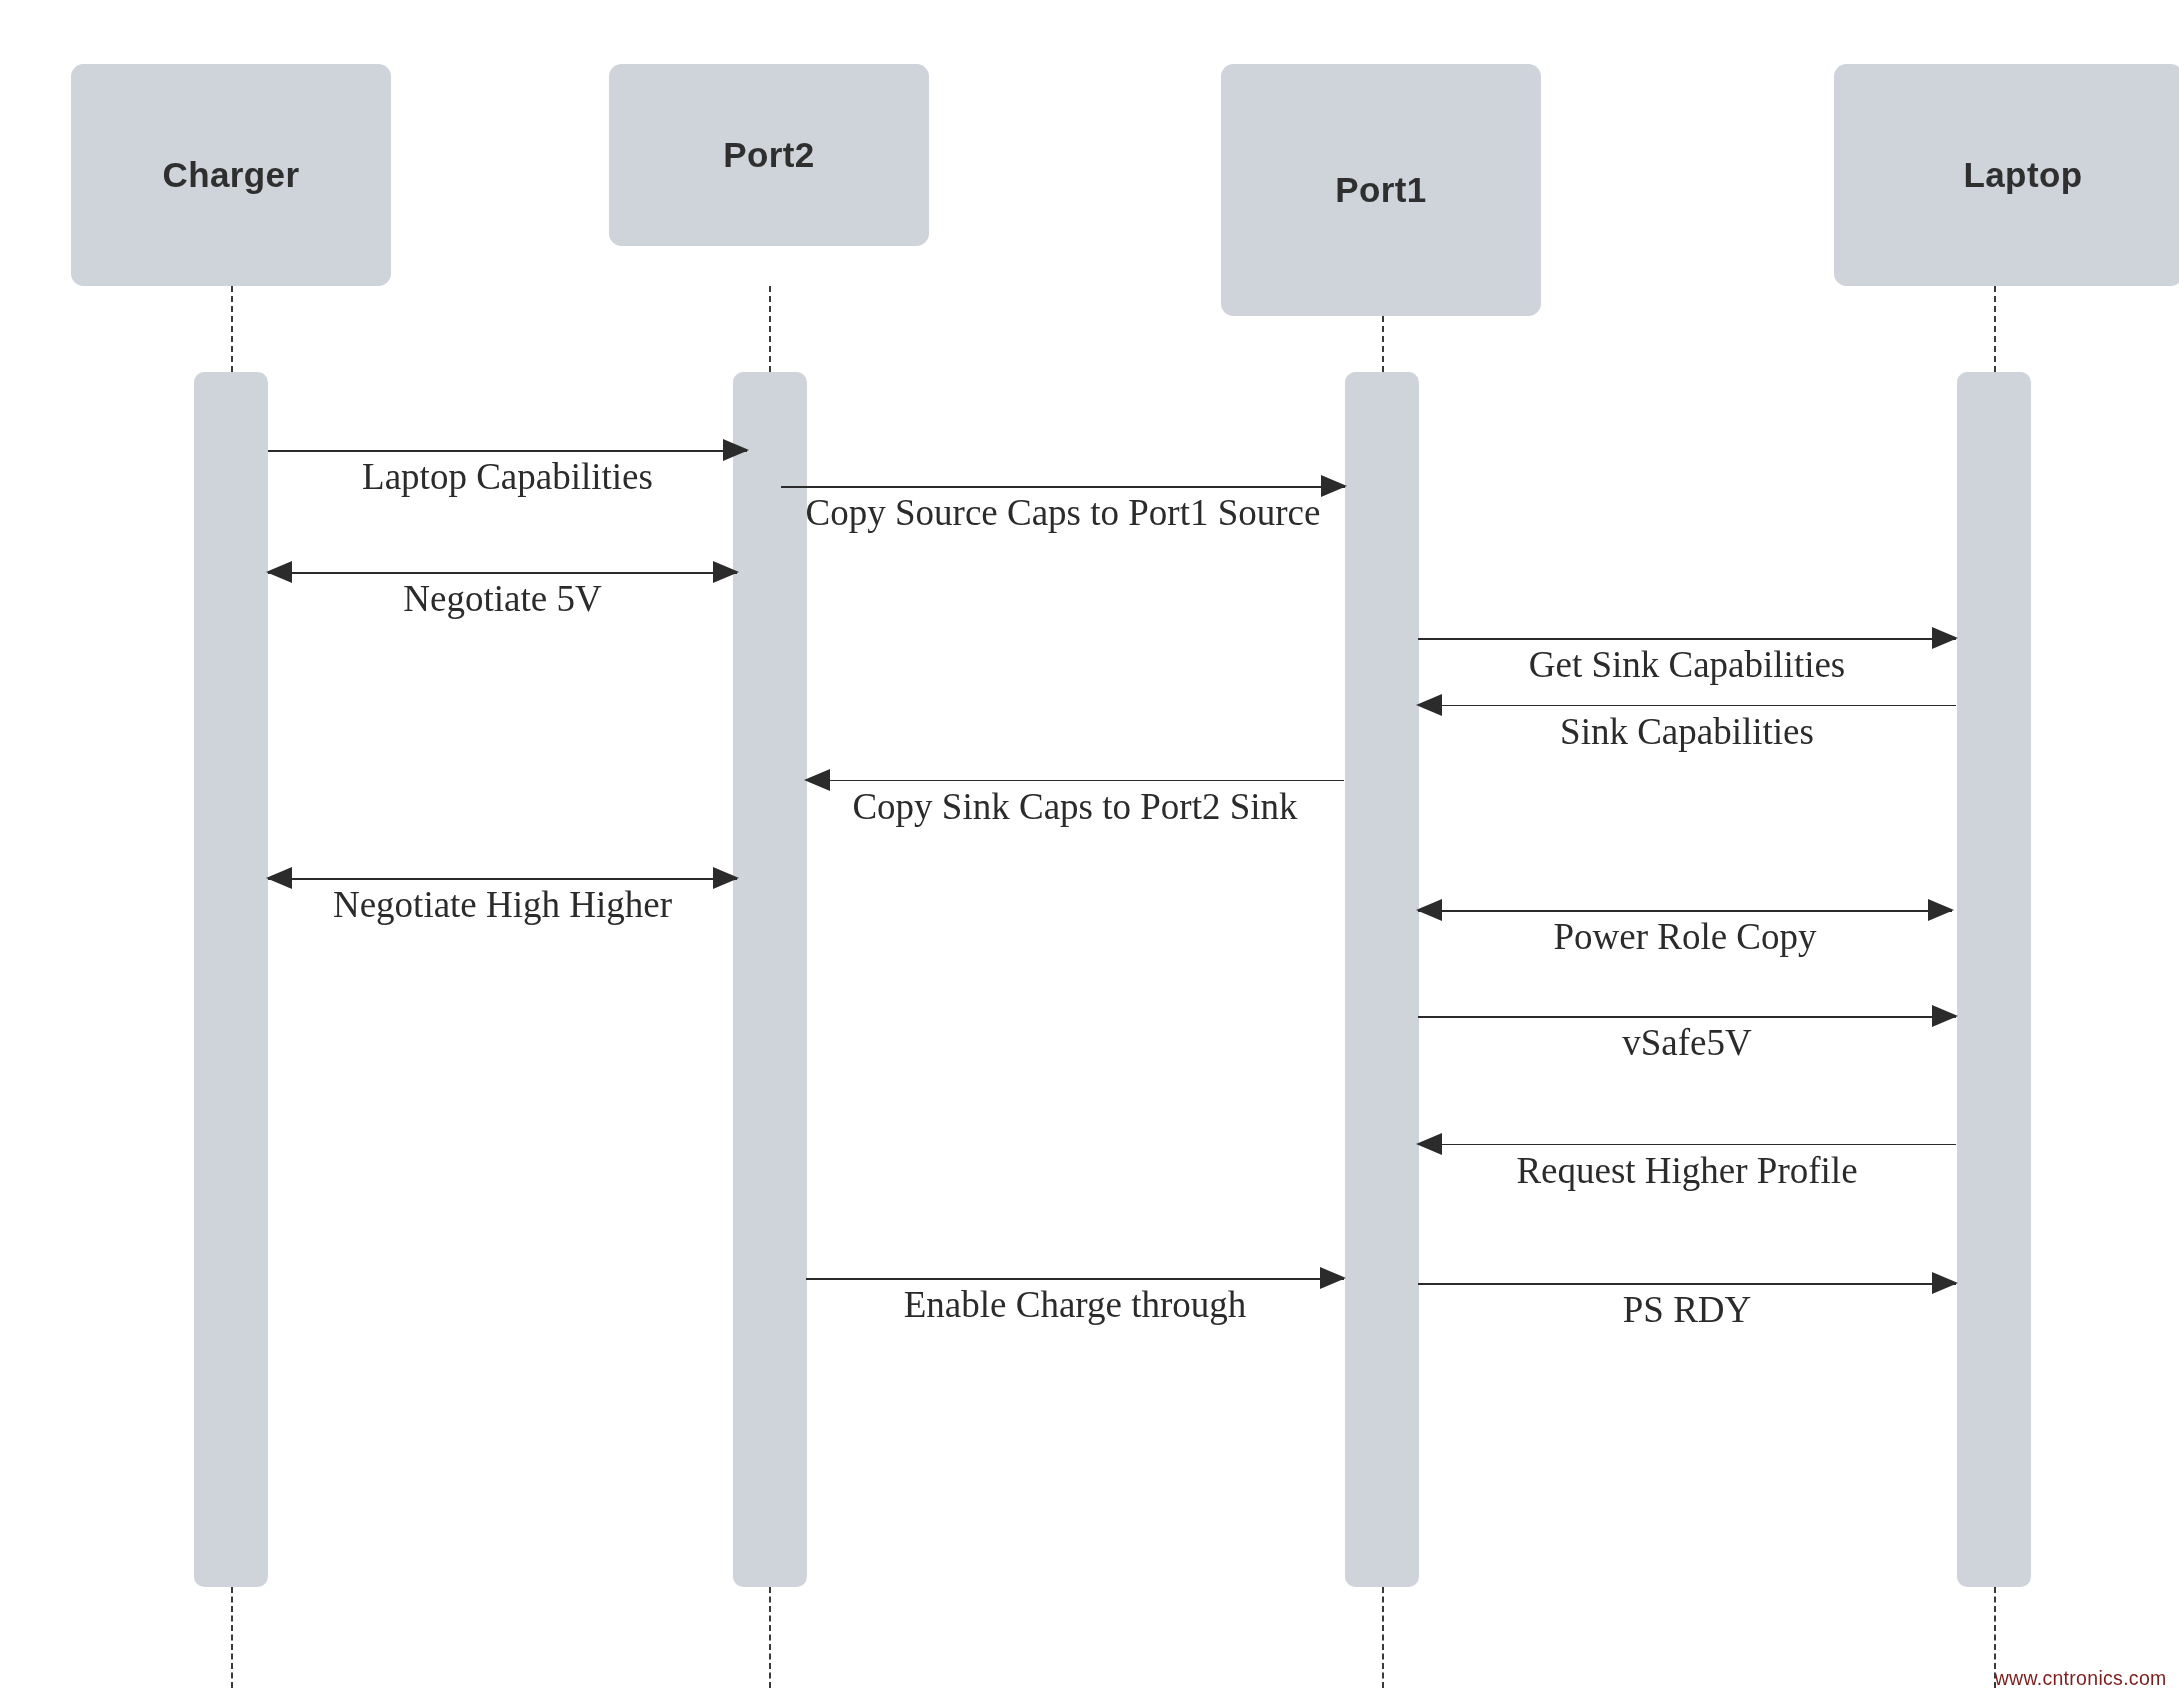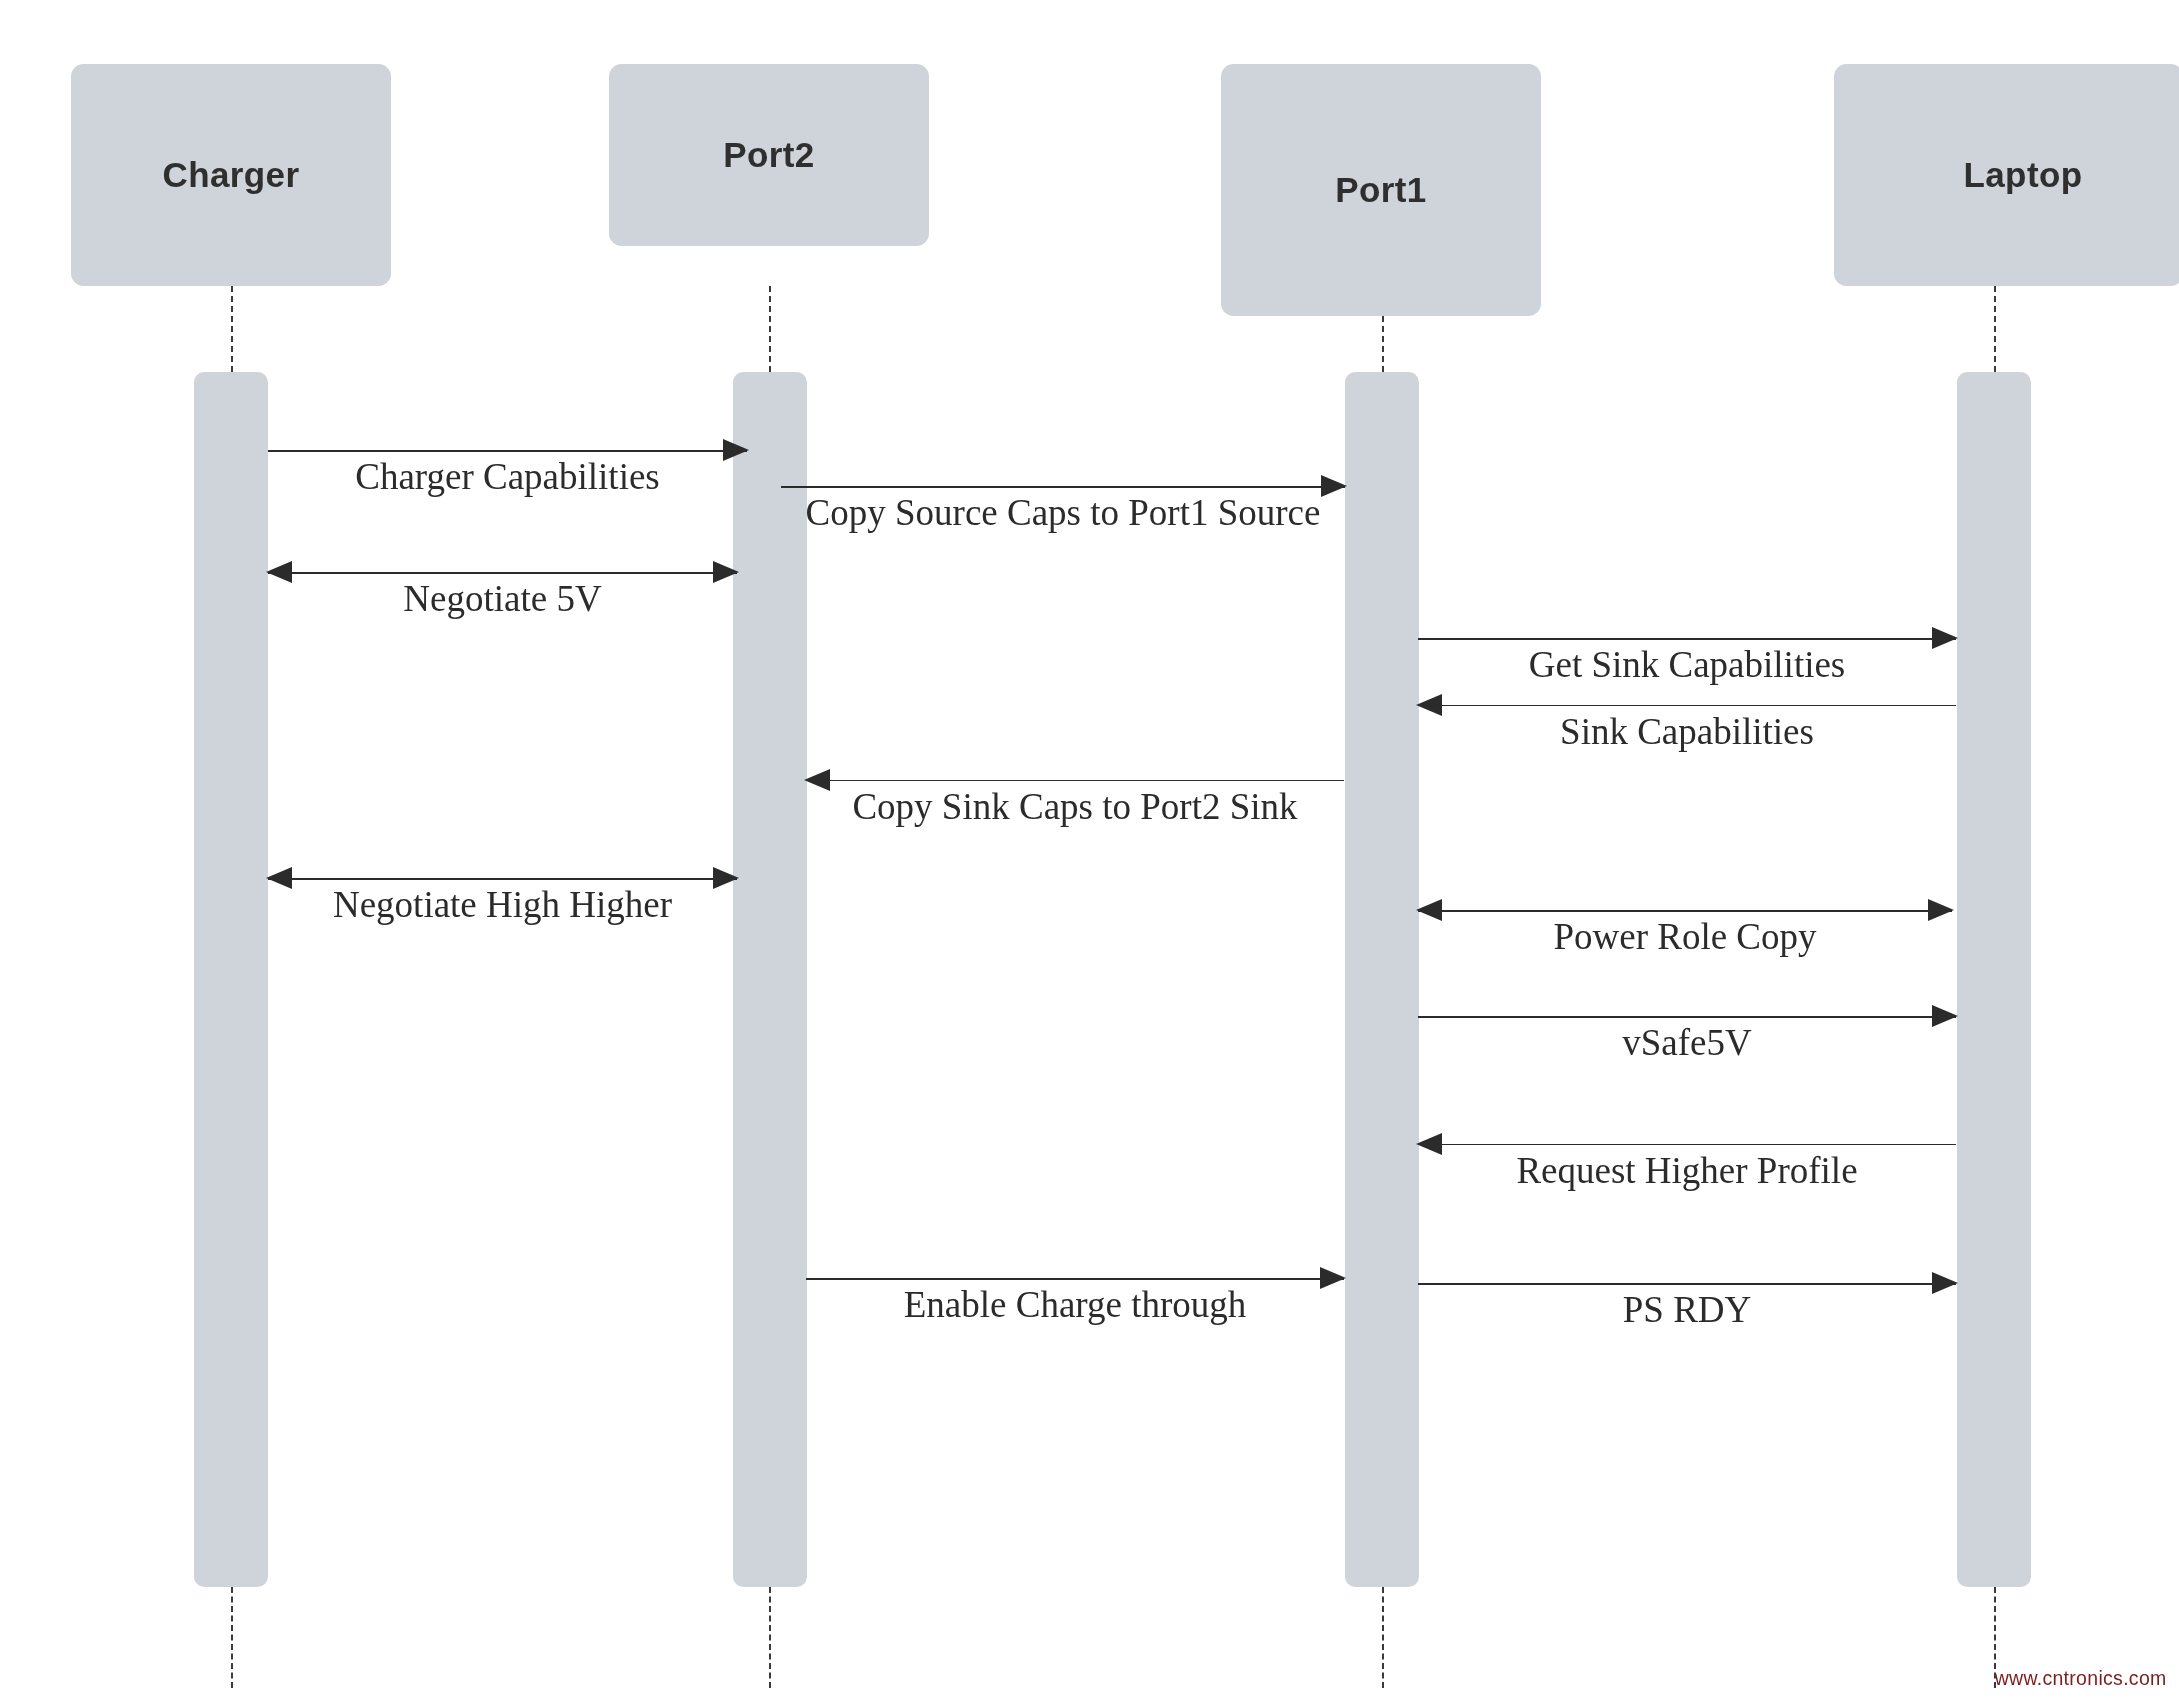--- a/index.html
+++ b/index.html
@@ -128,21 +128,21 @@
     </div>
     <div class="participant" style="left: 1221px; top: 64px; width: 320px; height: 252px;">
       <span class="participant-label">Port1</span>
     </div>
     <div class="participant" style="left: 1834px; top: 64px; width: 320px; height: 222px; padding-left: 29px;">
       <span class="participant-label">Laptop</span>
     </div>
     <div class="message" style="left: 268px; width: 479px; top: 450px;">
       <div class="msg-line"></div>
       <div class="arrowhead right"></div>
-      <div class="msg-label">Charger Capabilities</div>
+      <div class="msg-label">Laptop Capabilities</div>
     </div>
     <div class="message" style="left: 781px; width: 564px; top: 486px;">
       <div class="msg-line"></div>
       <div class="arrowhead right"></div>
       <div class="msg-label">Copy Source Caps to Port1 Source</div>
     </div>
     <div class="message" style="left: 268px; width: 469px; top: 572px;">
       <div class="msg-line"></div>
       <div class="arrowhead right"></div>
       <div class="arrowhead left"></div>

